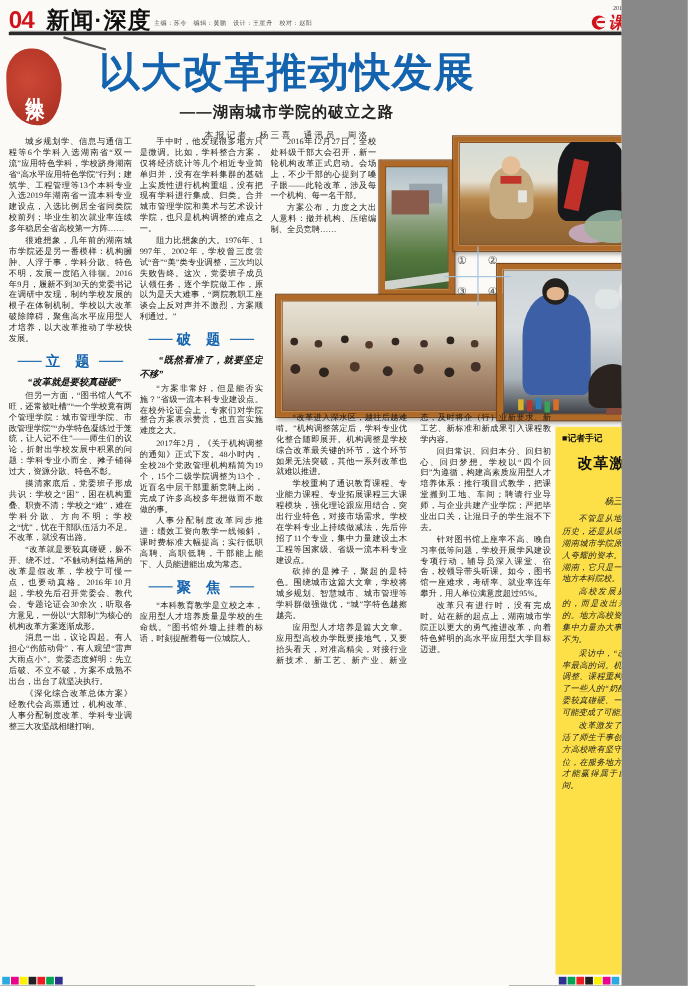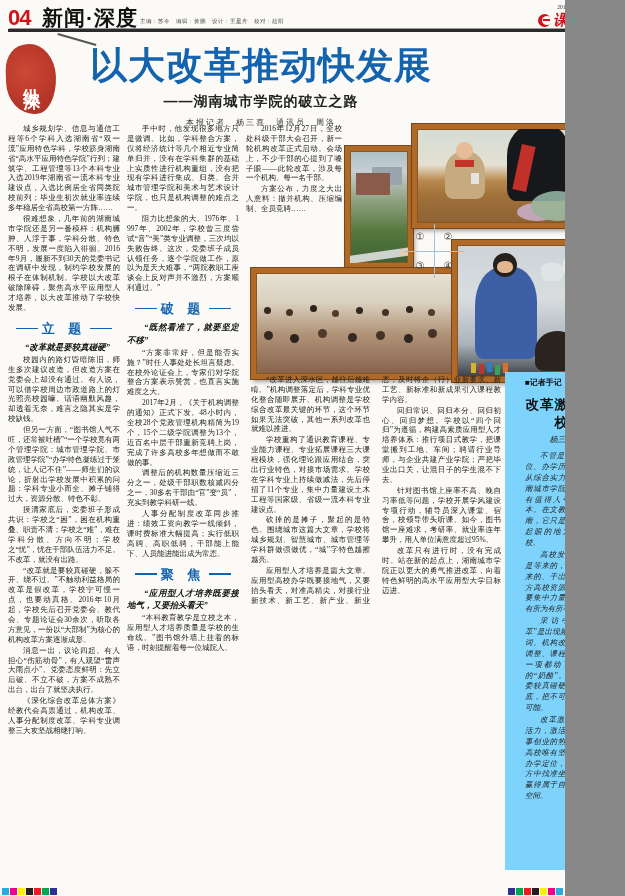--- a/index.html
+++ b/index.html
@@ -77,22 +77,22 @@
   #ph4 .coat u{position:absolute;left:22px;top:-6px;width:16px;height:12px;border-radius:45%;background:#e3b68f;text-decoration:none;}
   #ph4 .girl{position:absolute;right:24px;bottom:6px;width:44px;height:40px;background:#2a2320;border-radius:50% 50% 20% 20%;box-shadow:10px 24px 0 -6px #8a4a3a;}
   #ph4 .pens{position:absolute;left:14px;bottom:4px;width:5px;height:10px;background:#d8b22a;box-shadow:8px 1px 0 #b8372f,16px -1px 0 #2d7fc1,24px 2px 0 #3aa15a,32px 0 0 #d86f28;}
   
   .figgrid{position:absolute;left:408px;top:228px;width:52px;height:46px;}
   .figgrid:before{content:"";position:absolute;left:50%;top:-4px;width:1px;height:54px;background:#9fc2e0;}
   .figgrid:after{content:"";position:absolute;top:50%;left:-4px;height:1px;width:60px;background:#9fc2e0;}
   .figgrid span{position:absolute;width:24px;text-align:center;font-size:10px;color:#4a4a4a;}
   .fn1{left:0;top:3px;} .fn2{right:0;top:3px;} .fn3{left:0;bottom:3px;} .fn4{right:0;bottom:3px;}
   
-  #notes{position:absolute;left:505px;top:372px;width:113px;height:498px;background:#7dd3fc;
-         box-sizing:border-box;padding:5px 20px;overflow:hidden;}
+  #notes{position:absolute;left:505px;top:388px;width:113px;height:498px;background:#fde047;
+         box-sizing:border-box;padding:5px 6px;overflow:hidden;}
   #notes .nlabel{font-family:"Liberation Sans",sans-serif;font-size:8px;font-weight:bold;color:#111;}
   #notes h3{margin:8px 0 2px 0;text-align:right;font-size:13.5px;font-weight:900;color:#111;
             font-family:"Liberation Serif",serif;letter-spacing:1px;}
   #notes .author{text-align:center;font-size:8px;font-style:italic;color:#222;margin-bottom:6px;}
   #notes p{margin:0 0 1px 0;font-size:7.5px;line-height:1.45;font-style:italic;text-align:justify;
            word-break:break-all;text-indent:2em;color:#222;}
   
   .bars{position:absolute;bottom:1px;display:flex;gap:1px;}
   .bars-left{left:2px;} .bars-right{right:2px;}
   .bars span{display:block;width:7px;height:7px;}
@@ -125,39 +125,36 @@
     <h1>以大改革推动快发展</h1>
     <h2>——湖南城市学院的破立之路</h2>
     <div class="by">本报记者　杨三喜　通讯员　周洛</div>
   </div>
 
   <div class="tcol" id="col1">
     <p>城乡规划学、信息与通信工程等6个学科入选湖南省“双一流”应用特色学科，学校跻身湖南省“高水平应用特色学院”行列；建筑学、工程管理等13个本科专业入选2019年湖南省一流本科专业建设点，入选比例居全省同类院校前列；毕业生初次就业率连续多年稳居全省高校第一方阵……</p>
     <p>很难想象，几年前的湖南城市学院还是另一番模样：机构臃肿、人浮于事，学科分散、特色不明，发展一度陷入徘徊。2016年9月，履新不到30天的党委书记在调研中发现，制约学校发展的根子在体制机制。学校以大改革破除障碍，聚焦高水平应用型人才培养，以大改革推动了学校快发展。</p>
     <div class="sechead">立 题</div>
     <p class="quote">“改革就是要较真碰硬”</p>
-    <p>校园内的路灯昏暗陈旧，师生多次建议改造，但改造方案在党委会上却没有通过。有人说，可以借学校周边市政道路上的灯光照亮校园嘛。话语幽默风趣，却透着无奈，难言之隐其实是学校缺钱。</p>
     <p>但另一方面，“图书馆人气不旺，还常被吐槽”“一个学校竟有两个管理学院：城市管理学院、市政管理学院”“办学特色凝练过于笼统，让人记不住”——师生们的议论，折射出学校发展中积累的问题：学科专业小而全、摊子铺得过大，资源分散、特色不彰。</p>
     <p>摸清家底后，党委班子形成共识：学校之“困”，困在机构重叠、职责不清；学校之“难”，难在学科分散、方向不明；学校之“忧”，忧在干部队伍活力不足。不改革，就没有出路。</p>
     <p>“改革就是要较真碰硬，躲不开、绕不过。”不触动利益格局的改革是假改革，学校宁可慢一点，也要动真格。2016年10月起，学校先后召开党委会、教代会、专题论证会30余次，听取各方意见，一份以“大部制”为核心的机构改革方案逐渐成形。</p>
     <p>消息一出，议论四起。有人担心“伤筋动骨”，有人观望“雷声大雨点小”。党委态度鲜明：先立后破、不立不破，方案不成熟不出台，出台了就坚决执行。</p>
     <p>《深化综合改革总体方案》经教代会高票通过，机构改革、人事分配制度改革、学科专业调整三大攻坚战相继打响。</p>
   </div>
 
   <div class="tcol" id="col2">
     <p>手中时，他发现很多地方只是微调。比如，学科整合方案，仅将经济统计等几个相近专业简单归并，没有在学科集群的基础上实质性进行机构重组，没有把现有学科进行集成、归类。合并城市管理学院和美术与艺术设计学院，也只是机构调整的难点之一。</p>
     <p>阻力比想象的大。1976年、1997年、2002年，学校曾三度尝试“音”“美”类专业调整，三次均以失败告终。这次，党委班子成员认领任务，逐个学院做工作，原以为是天大难事，“两院教职工座谈会上反对声并不激烈，方案顺利通过。”</p>
     <div class="sechead">破 题</div>
     <p class="quote">“既然看准了，就要坚定不移”</p>
-    <p>“方案非常好，但是能否实施？”时任人事处处长坦言疑虑。在校外论证会上，专家们对学院整合方案表示赞赏，也直言实施难度之大。</p>
+    <p>“方案非常好，但是能否实施？”省级一流本科专业建设点。在校外论证会上，专家们对学院整合方案表示赞赏，也直言实施难度之大。</p>
     <p>2017年2月，《关于机构调整的通知》正式下发。48小时内，全校28个党政管理机构精简为19个，15个二级学院调整为13个，近百名中层干部重新竞聘上岗，完成了许多高校多年想做而不敢做的事。</p>
-    <p>调整后的机构数量压缩近三分之一，处级干部职数核减四分之一，30多名干部由“官”变“员”，充实到教学科研一线。</p>
     <p>人事分配制度改革同步推进：绩效工资向教学一线倾斜，课时费标准大幅提高；实行低职高聘、高职低聘，干部能上能下、人员能进能出成为常态。</p>
     <div class="sechead">聚 焦</div>
-    <p class="quote">“应用型人才培养既要接地气，又要抬头看天”</p>
     <p>“本科教育教学是立校之本，应用型人才培养质量是学校的生命线。”图书馆外墙上挂着的标语，时刻提醒着每一位城院人。</p>
   </div>
 
   <div class="tcol" id="col3top">
     <p>2016年12月27日，全校处科级干部大会召开，新一轮机构改革正式启动。会场上，不少干部的心提到了嗓子眼——此轮改革，涉及每一个机构、每一名干部。</p>
     <p>方案公布，力度之大出人意料：撤并机构、压缩编制、全员竞聘……</p>
   </div>
 
   <div class="photo" id="ph1">
     <div class="bldg"></div>

